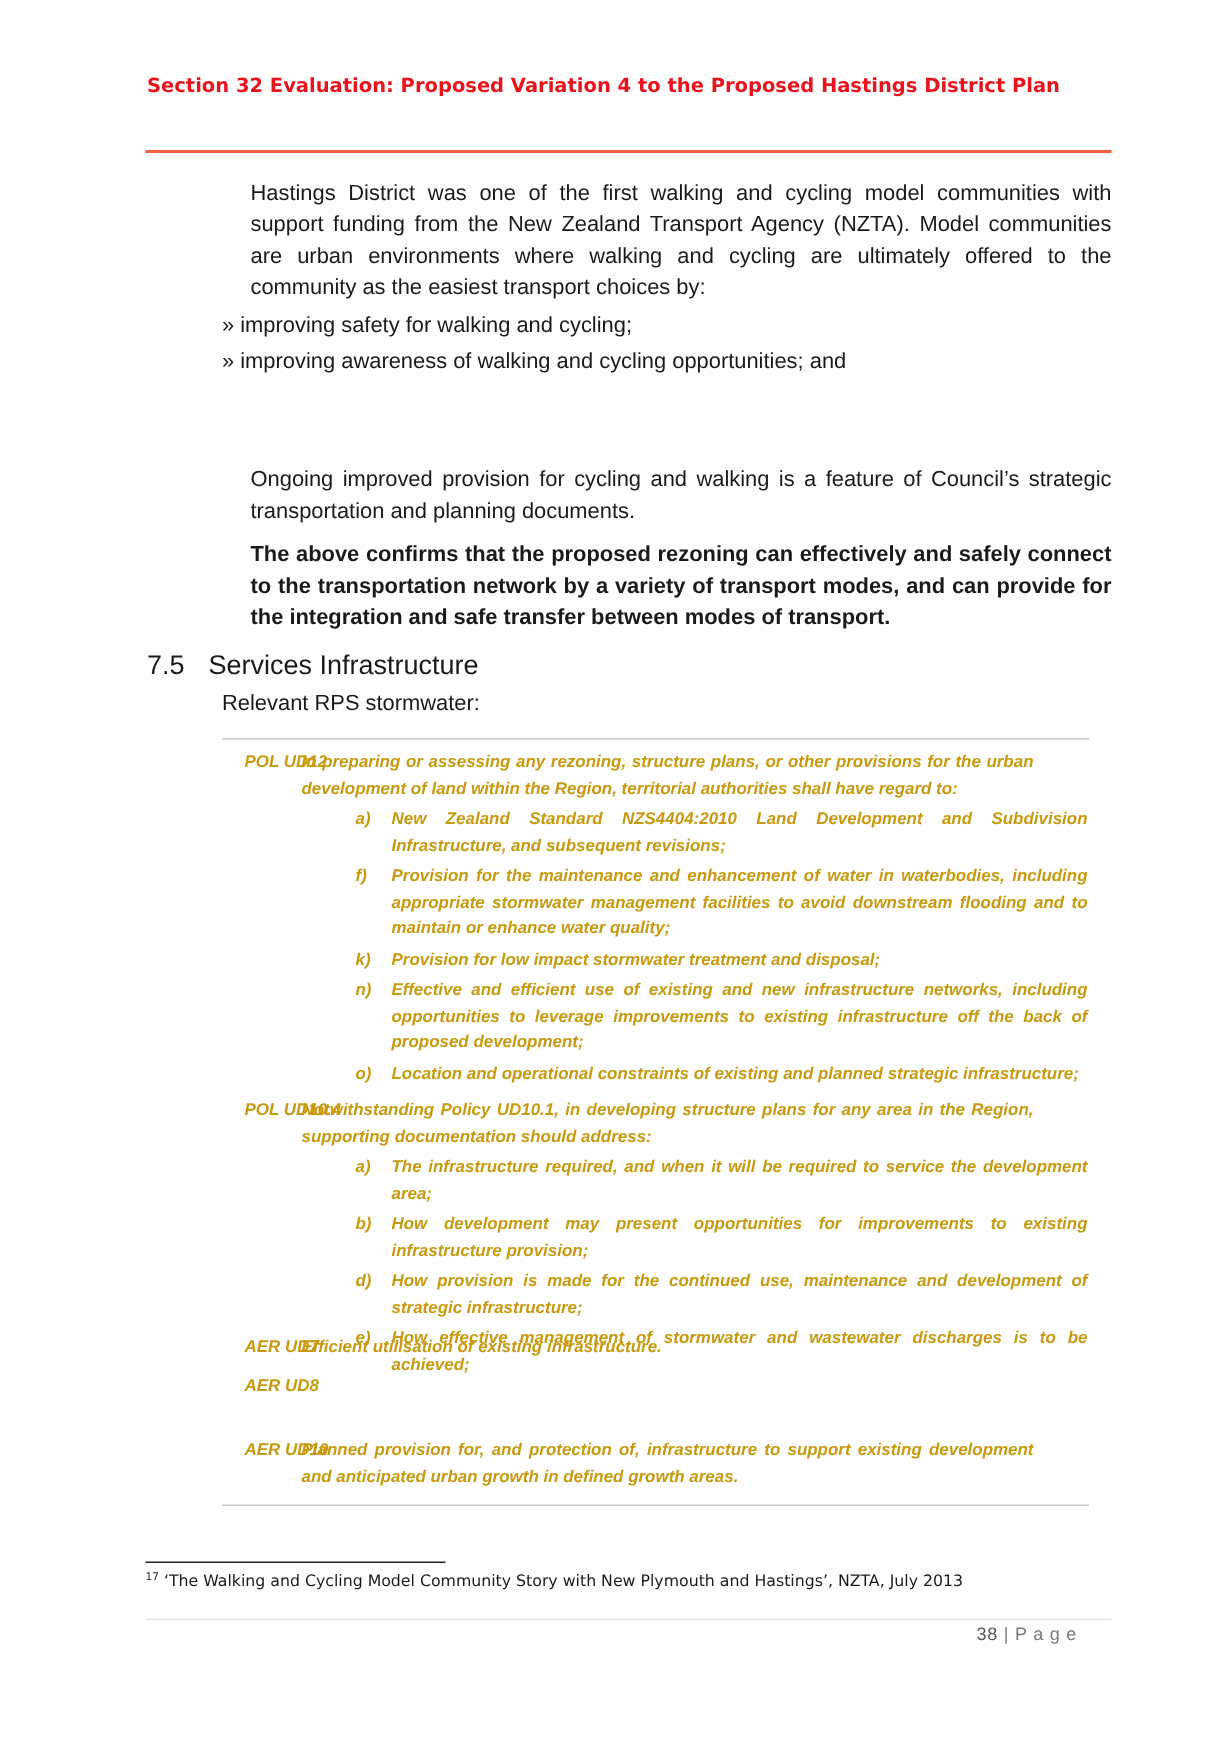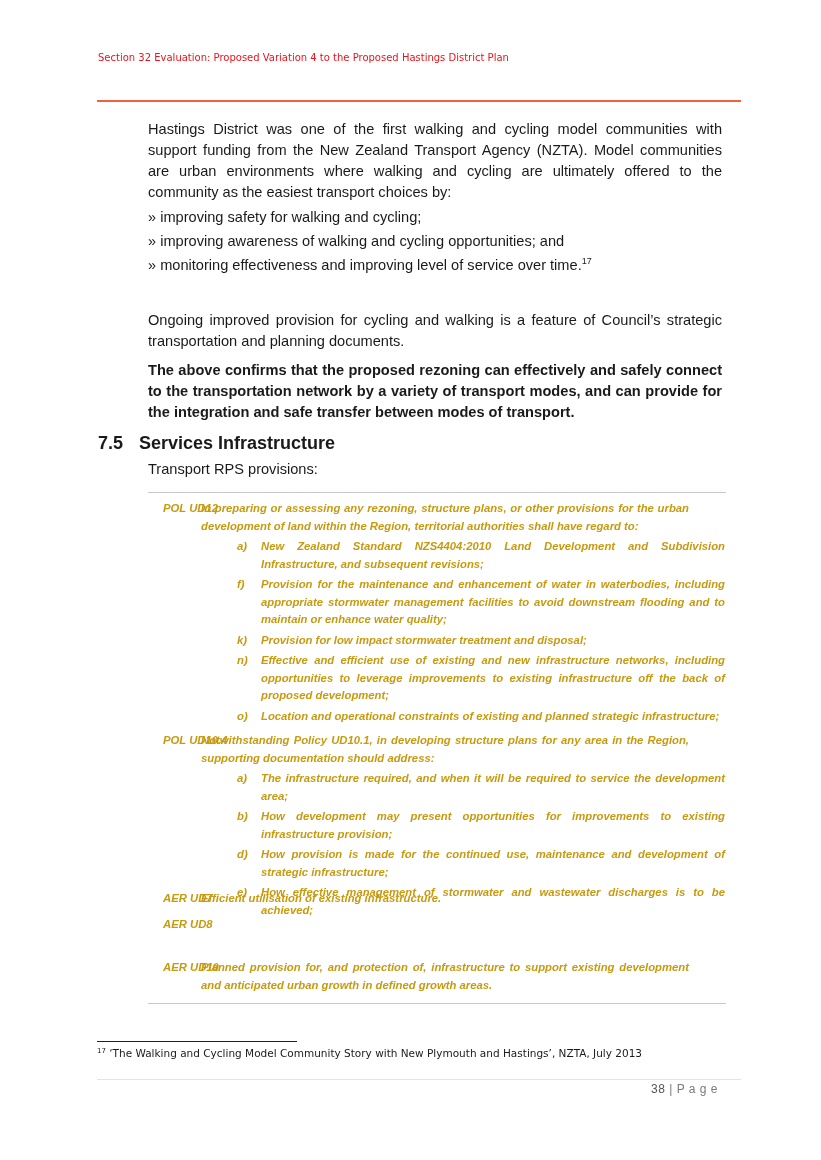--- a/index.html
+++ b/index.html
@@ -1,30 +1,30 @@
 <!DOCTYPE html>
 <html><head>
 <meta charset="utf-8">
 <style>
   html, body { margin: 0; padding: 0; background: #ffffff; }
   body { width: 821px; height: 1160px; position: relative; overflow: hidden;
          font-family: "Liberation Sans", "DejaVu Sans", sans-serif; color: #1a1a1a; }
   .header { position: absolute; left: 98px; top: 49px; width: 640px;
-            color: #e8141c; font-family: "DejaVu Sans", sans-serif; font-weight: normal;
-            font-size: 10px; line-height: 17px; }
+            color: #e8141c; font-family: "DejaVu Sans", sans-serif; font-weight: bold;
+            font-size: 13px; line-height: 17px; }
   .header-rule { position: absolute; left: 97px; top: 100px; width: 644px; height: 2px; background: #f0613f; }
   .body-col { position: absolute; left: 148px; width: 574px; font-size: 14.6px; line-height: 21px; }
-  .p-justify { text-align: justify; text-align-last: left; }
+  .p-justify { text-align: justify; text-align-last: left; margin-left: 19px; }
   .intro { top: 119px; }
   .bullets { top: 207px; }
   .bullet { margin: 0 0 3px 0; height: 21px; white-space: nowrap; }
   .bullet sup { font-size: 9px; vertical-align: 6px; line-height: 0; }
   .para2 { top: 310px; }
   .para3 { top: 360px; font-weight: bold; }
-  .section-title { position: absolute; left: 98px; top: 433px; font-size: 18px; font-weight: bold; }
+  .section-title { position: absolute; left: 98px; top: 433px; font-size: 18px; font-weight: normal; }
   .section-title .num { display: inline-block; width: 41px; }
   .relevant { position: absolute; left: 148px; top: 461px; font-size: 14.6px; }
   .table-rule { position: absolute; left: 148px; width: 578px; height: 1px; background: #c8c8c8; }
   .rps { position: absolute; left: 155px; width: 578px; color: #c89a10;
          font-style: italic; font-weight: bold; font-size: 11.3px; line-height: 17.5px; }
   .rps-row { position: relative; }
   .rps-code { position: absolute; left: 8px; top: 0; }
   .rps-text { margin-left: 46px; width: 488px; text-align: justify; text-align-last: left; }
   .sub { position: relative; margin-left: 82px; width: 488px; }
   .sub-label { position: absolute; left: 0; top: 0; }
@@ -40,30 +40,29 @@
 <body>
 
 <div class="header">Section 32 Evaluation: Proposed Variation 4 to the Proposed Hastings District Plan</div>
 <div class="header-rule"></div>
 
 <div class="body-col intro p-justify">Hastings District was one of the first walking and cycling model communities with support funding from the New Zealand Transport Agency (NZTA). Model communities are urban environments where walking and cycling are ultimately offered to the community as the easiest transport choices by:</div>
 
 <div class="body-col bullets">
   <div class="bullet">» improving safety for walking and cycling;</div>
   <div class="bullet">» improving awareness of walking and cycling opportunities; and</div>
-  <div class="bullet"><span>» monitoring effectiveness and improving level of service over time.</span><sup>17</sup></div>
 </div>
 
 <div class="body-col para2 p-justify">Ongoing improved provision for cycling and walking is a feature of Council’s strategic transportation and planning documents.</div>
 <div class="body-col para3 p-justify">The above confirms that the proposed rezoning can effectively and safely connect to the transportation network by a variety of transport modes, and can provide for the integration and safe transfer between modes of transport.</div>
 
 <div class="section-title">
   <span class="num">7.5</span><span>Services Infrastructure</span>
 </div>
-<div class="relevant">Transport RPS provisions:</div>
+<div class="relevant">Relevant RPS stormwater:</div>
 
 <div class="table-rule" style="top:492px;"></div>
 
 <div class="rps" style="top:500px;">
   <div class="rps-row">
     <span class="rps-code">POL UD12</span>
     <div class="rps-text">In preparing or assessing any rezoning, structure plans, or other provisions for the urban development of land within the Region, territorial authorities shall have regard to:</div>
   </div>
   <div class="sub" style="margin-top:3px;">
     <span class="sub-label">a)</span>

